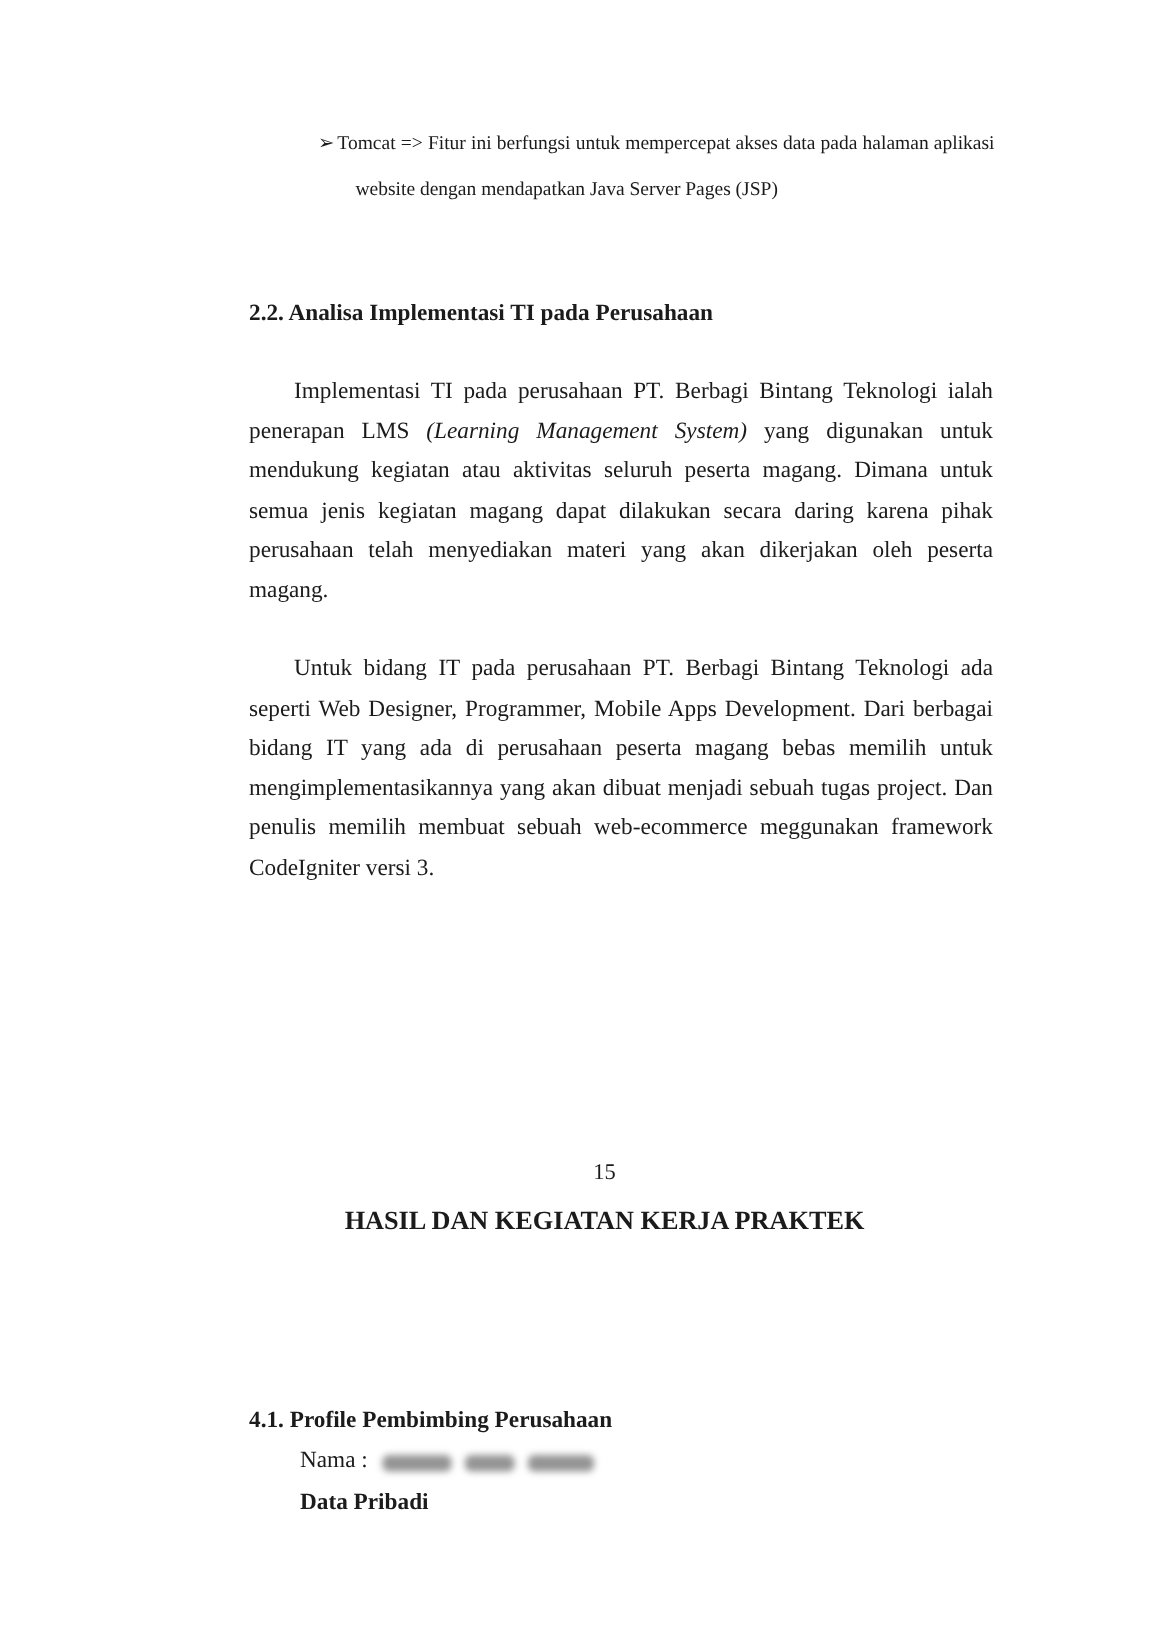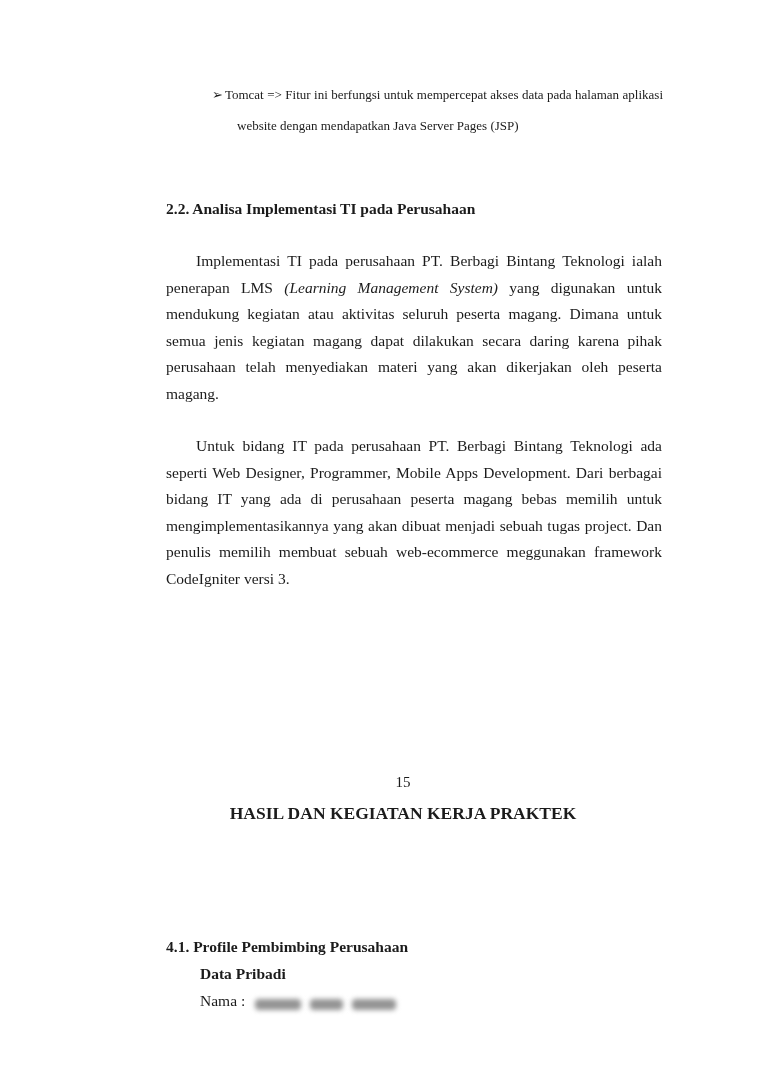--- a/index.html
+++ b/index.html
@@ -102,17 +102,17 @@
     <p class="body-para">Untuk bidang IT pada perusahaan PT. Berbagi Bintang Teknologi ada seperti Web Designer, Programmer, Mobile Apps Development. Dari berbagai bidang IT yang ada di perusahaan peserta magang bebas memilih untuk mengimplementasikannya yang akan dibuat menjadi sebuah tugas project. Dan penulis memilih membuat sebuah web-ecommerce meggunakan framework CodeIgniter versi 3.</p>
   </div>
 
   <div class="center-block">
     <div class="page-number">15</div>
     <div class="chapter-subtitle">HASIL DAN KEGIATAN KERJA PRAKTEK</div>
   </div>
 
   <div class="sec41">
     <h2 class="sec-heading">4.1. Profile Pembimbing Perusahaan</h2>
+    <div class="sub-line"><span>Nama :</span><span class="redacted"><span class="blob blob-1"></span><span class="blob blob-2"></span><span class="blob blob-3"></span></span></div>
     <div class="sub-line sub-bold">Data Pribadi</div>
-    <div class="sub-line"><span>Nama :</span><span class="redacted"><span class="blob blob-1"></span><span class="blob blob-2"></span><span class="blob blob-3"></span></span></div>
   </div>
 
 </div>
 
 </body></html>

